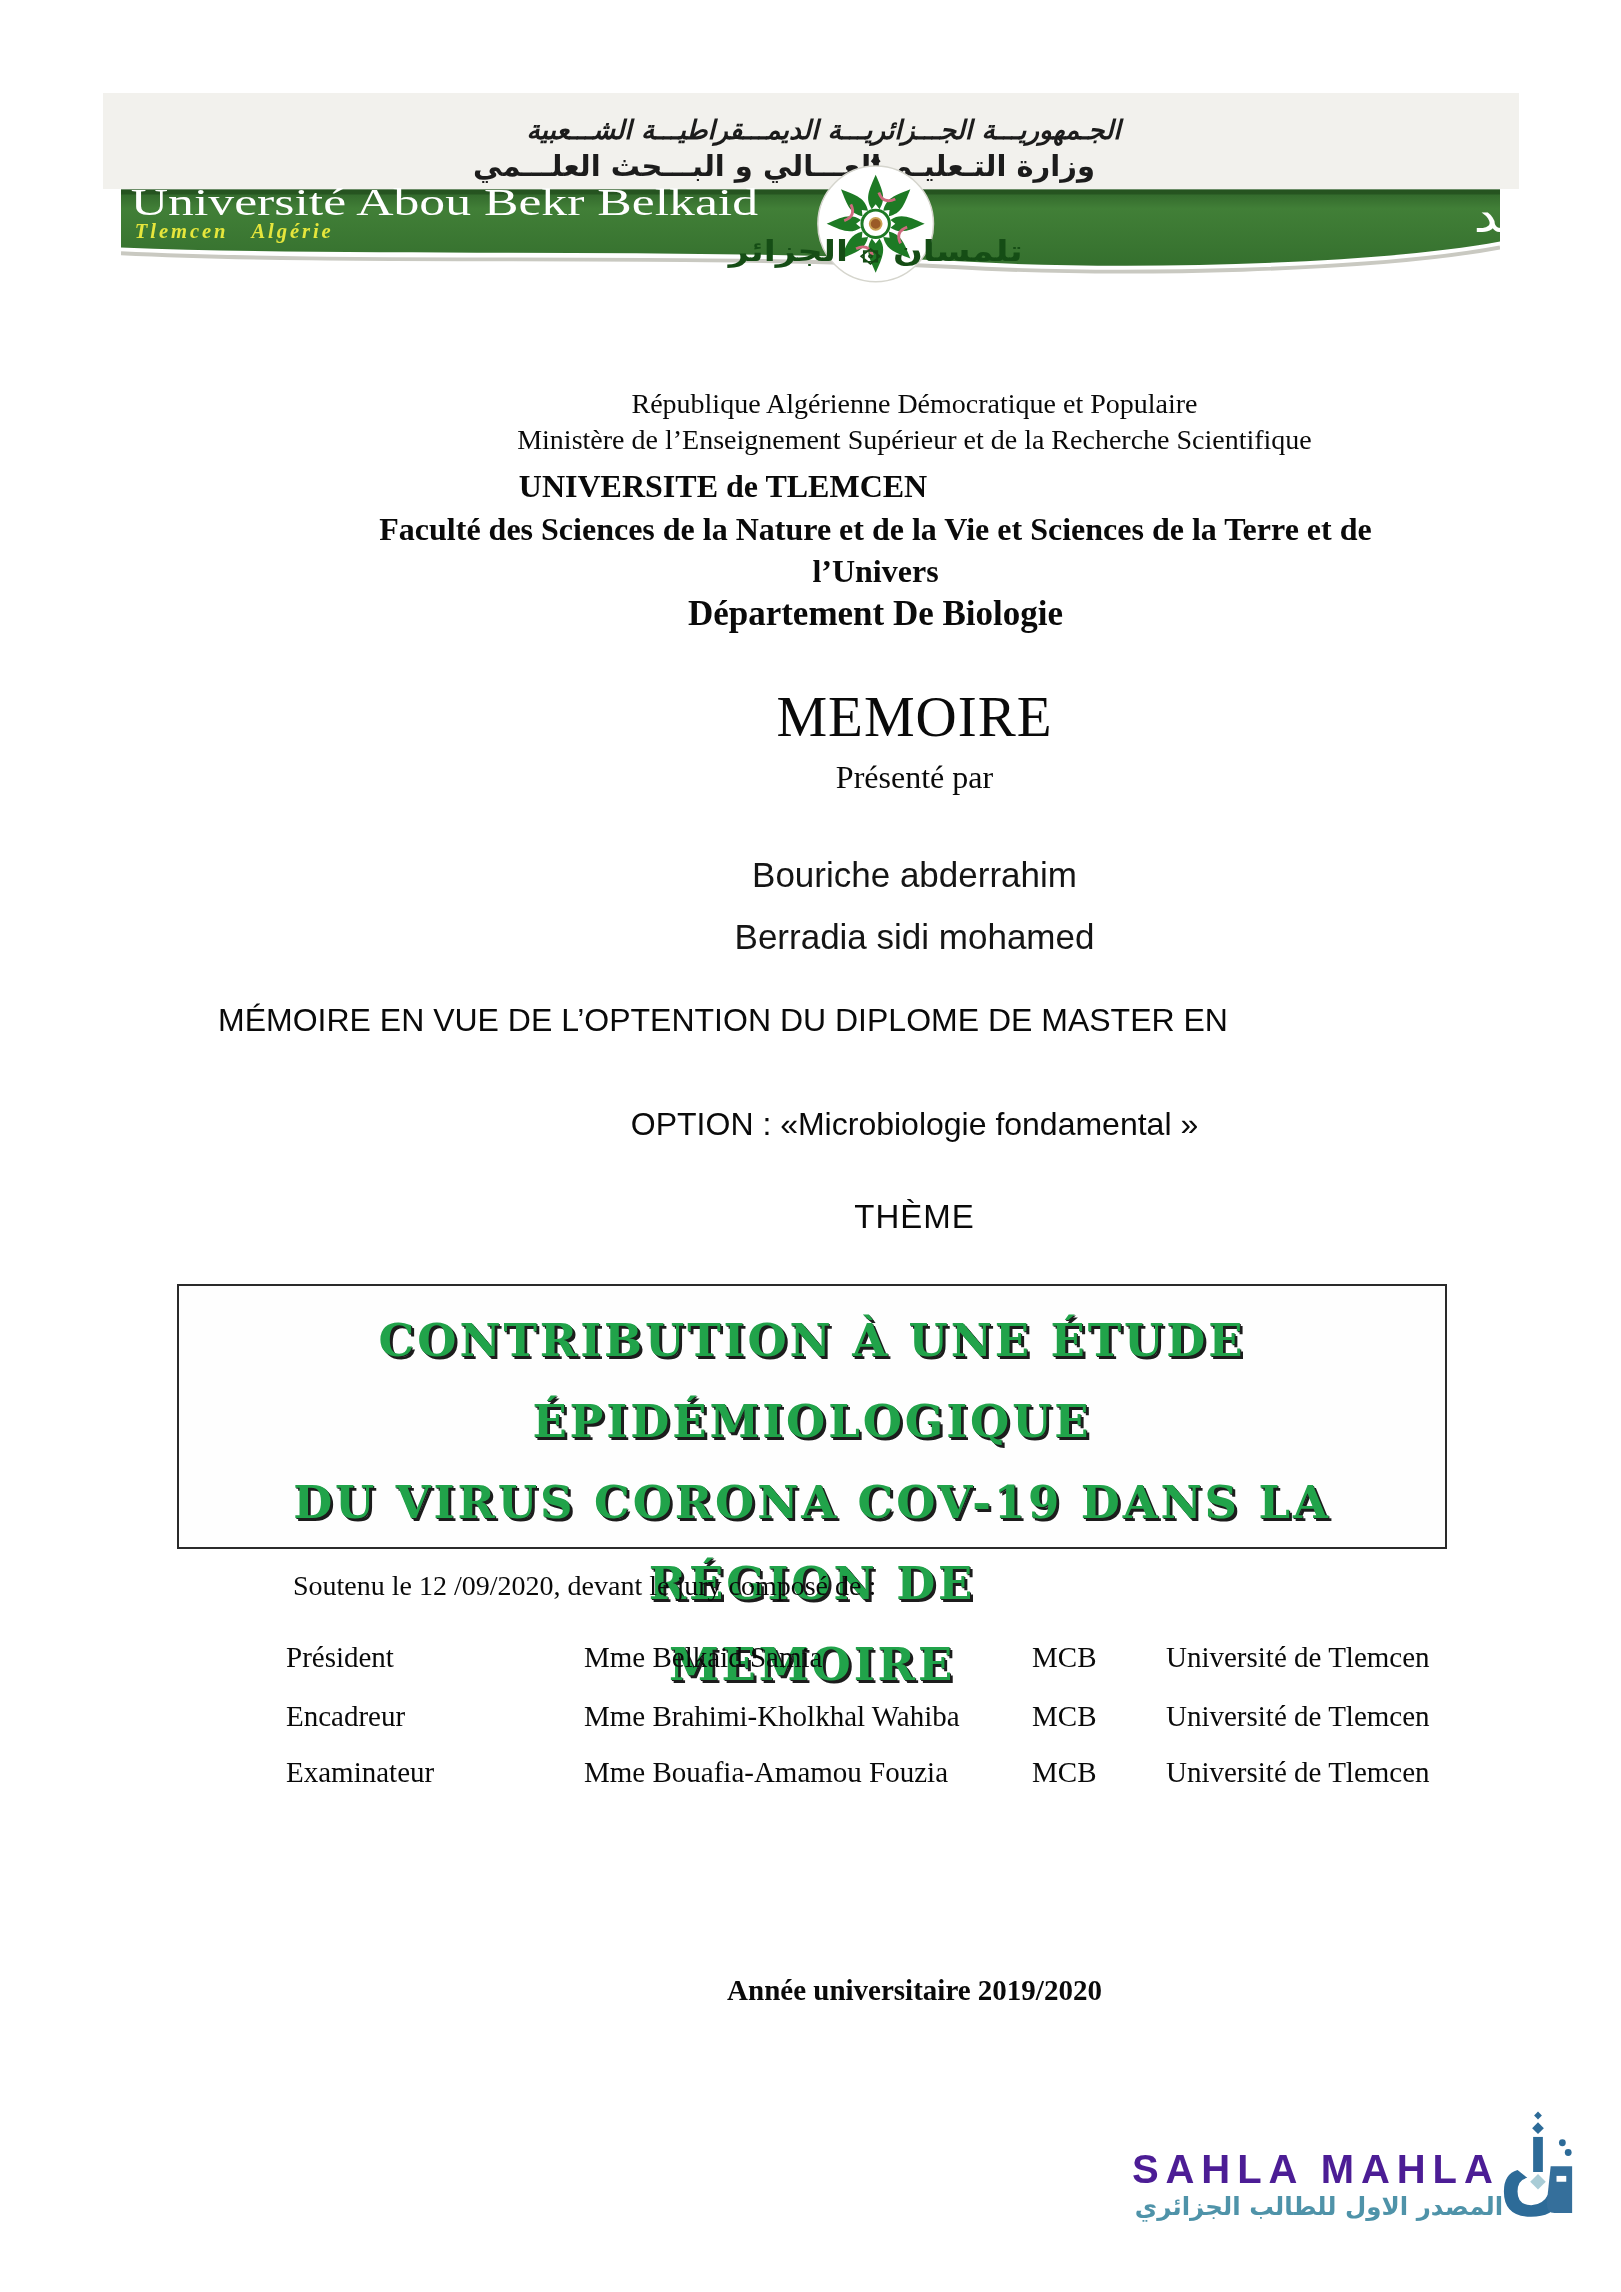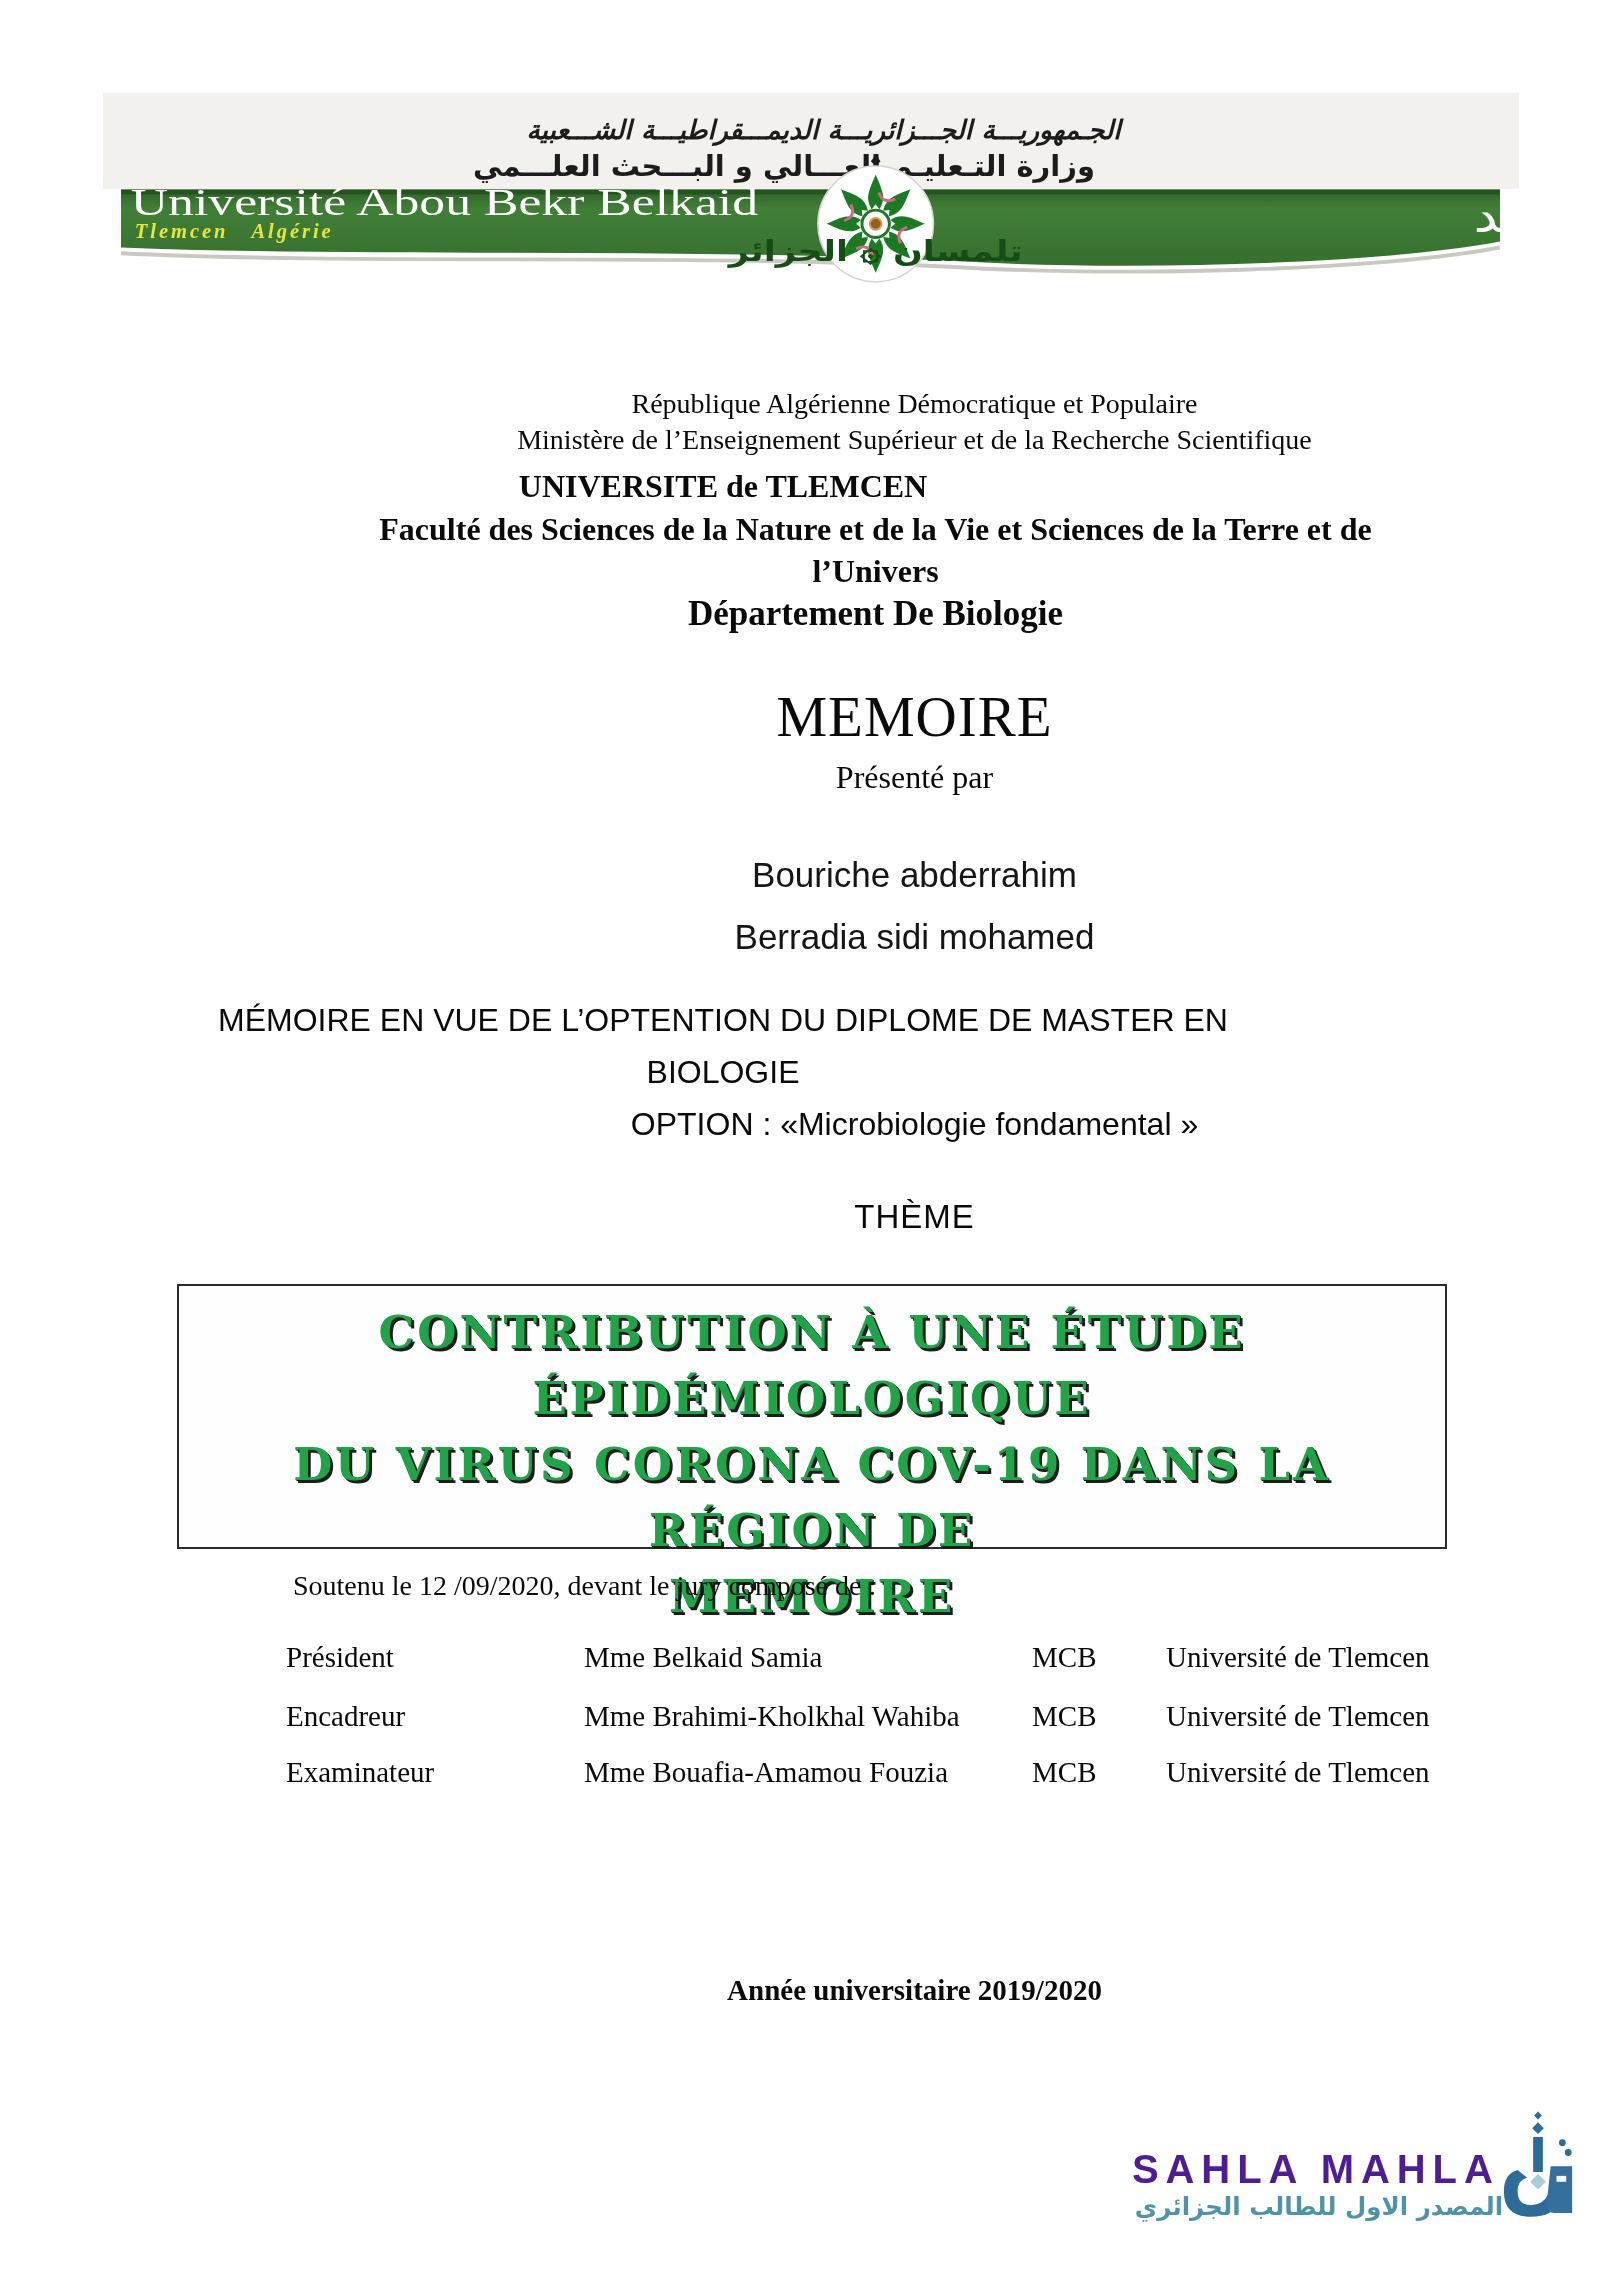--- a/index.html
+++ b/index.html
@@ -42,21 +42,21 @@
   .theme-label{top:1198px;font-size:33px;letter-spacing:1px;}
 
   .theme-box{
     left:177px;top:1284px;width:1266px;height:247px;
     border:2px solid #2a2a2a;background:#fefefe;
     text-align:center;padding-top:13.7px;
   }
   .theme-line{
     font-family:"DejaVu Serif",serif;
     font-weight:bold;
-    font-size:45px;line-height:66px;
+    font-size:45px;line-height:81px;
     letter-spacing:2.9px;
     color:#21a34a;
     text-shadow:2.9px 2.9px 0 #1c1c1c, 1px 1px 0 #1c1c1c;
   }
 
   .soutenu{left:293px;top:1570px;font-size:28px;}
   .jury-row{left:0;width:1621px;height:45px;font-size:29px;}
   .jr1{top:1641px;} .jr2{top:1700px;} .jr3{top:1756px;}
   .jury-cell{position:absolute;top:0;white-space:nowrap;}
   .jc-role{left:286px;width:284px;}
@@ -146,21 +146,20 @@
   <div class="abs center-c fac1">Faculté des Sciences de la Nature et de la Vie et Sciences de la Terre et de</div>
   <div class="abs center-c fac2">l’Univers</div>
   <div class="abs center-c dept">Département De Biologie</div>
 
   <div class="abs center-b memoire">MEMOIRE</div>
   <div class="abs center-b presente">Présenté par</div>
   <div class="abs center-b sans author-line author1">Bouriche abderrahim</div>
   <div class="abs center-b sans author-line author2">Berradia sidi mohamed</div>
 
   <div class="abs center-a sans degree1">MÉMOIRE EN VUE DE L’OPTENTION DU DIPLOME DE MASTER EN</div>
-  <div class="abs center-a sans degree2">BIOLOGIE</div>
   <div class="abs center-b sans option">OPTION : «Microbiologie fondamental »</div>
   <div class="abs center-b sans theme-label">THÈME</div>
 
   <div class="abs theme-box">
     <div class="theme-line">CONTRIBUTION À UNE ÉTUDE ÉPIDÉMIOLOGIQUE</div>
     <div class="theme-line">DU VIRUS CORONA COV-19 DANS LA RÉGION DE</div>
     <div class="theme-line">MEMOIRE</div>
   </div>
 
   <div class="abs soutenu">Soutenu le 12 /09/2020, devant le jury composé de :</div>

